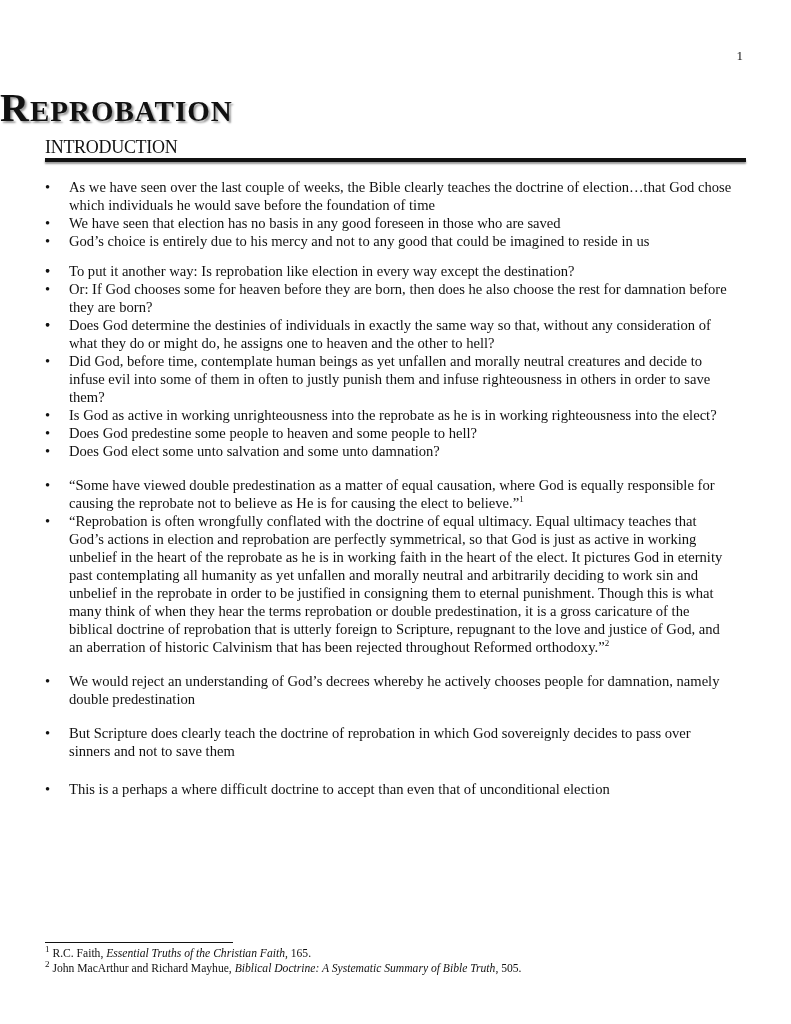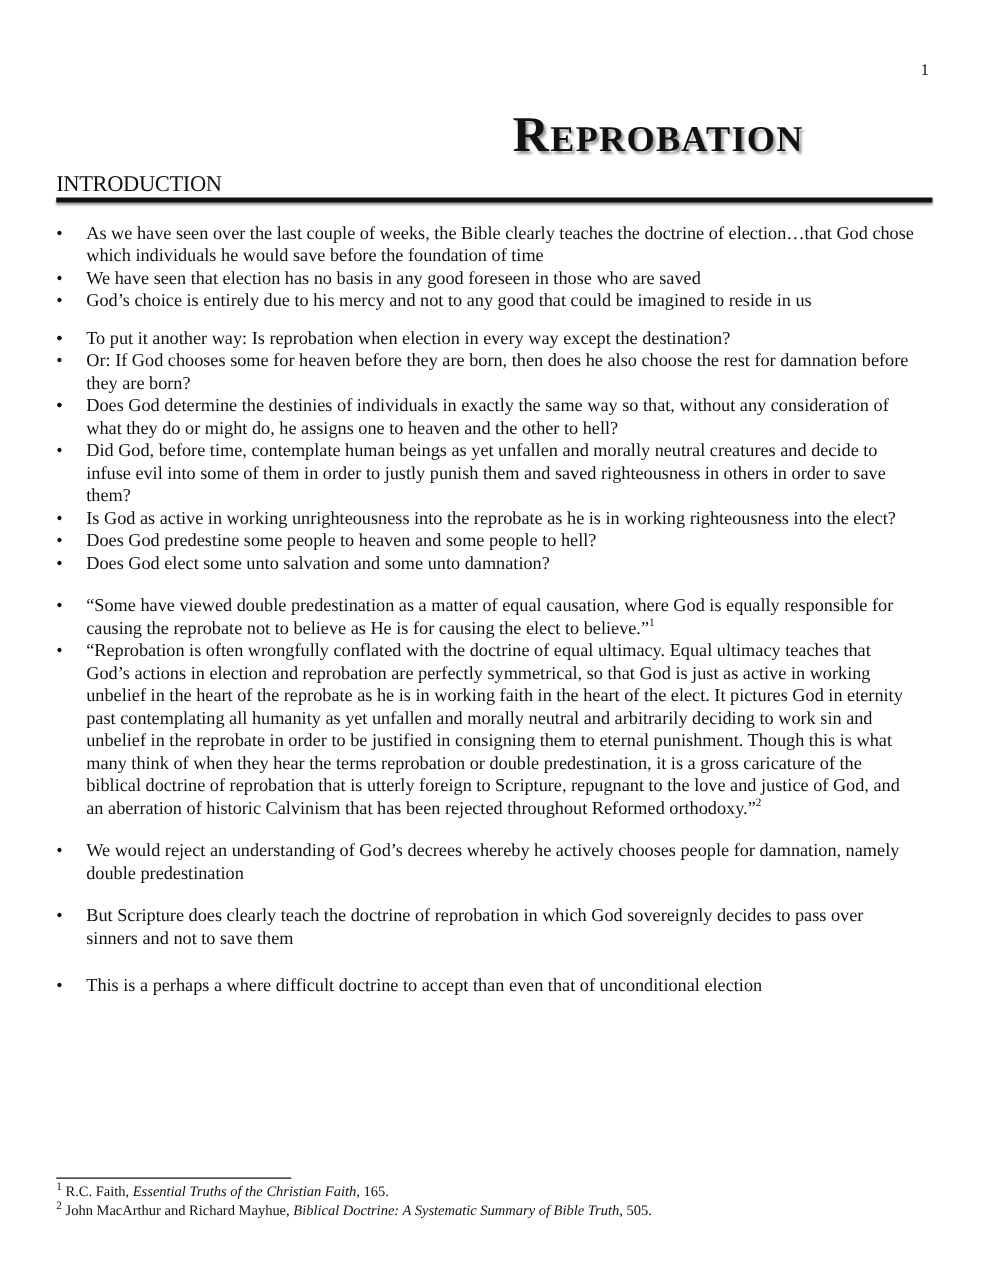--- a/index.html
+++ b/index.html
@@ -1,19 +1,19 @@
 <!DOCTYPE html>
 <html><head>
 <meta charset="utf-8">
 <style>
   html, body { margin: 0; padding: 0; background: #ffffff; }
   body { width: 791px; height: 1024px; position: relative; overflow: hidden;
          font-family: "Liberation Serif", "DejaVu Serif", serif; color: #111; }
   .page-number { position: absolute; top: 48px; right: 48px; font-size: 13px; }
-  .title { position: absolute; top: 84px; left: 0; width: 643px; text-align: right;
+  .title { position: absolute; top: 84px; left: 0; width: 643px; text-align: left;
            font-size: 36px; font-weight: bold; letter-spacing: 1px;
            text-shadow: 2px 2px 2px #9a9a9a; }
   .title .sc-big { font-size: 40px; }
   .title .sc-small { font-size: 29px; }
   .section-heading { position: absolute; top: 137px; left: 45px; font-size: 18px;
                      font-weight: normal; letter-spacing: -0.3px; }
   .heading-rule { position: absolute; top: 158px; left: 45px; width: 701px; height: 4px;
                   background: #111; box-shadow: 0 2px 2px #999; }
   .bullets { position: absolute; left: 45px; top: 178px; width: 690px; margin: 0; padding: 0;
              list-style: none; font-size: 14.6px; line-height: 18px; }
@@ -35,25 +35,25 @@
 <div class="title"><span class="sc-big">R</span><span class="sc-small">EPROBATION</span></div>
 
 <div class="section-heading">INTRODUCTION</div>
 <div class="heading-rule"></div>
 
 <ul class="bullets">
   <li><span class="dot">•</span><span>As we have seen over the last couple of weeks, the Bible clearly teaches the doctrine of election…that God chose which individuals he would save before the foundation of time</span></li>
   <li><span class="dot">•</span><span>We have seen that election has no basis in any good foreseen in those who are saved</span></li>
   <li><span class="dot">•</span><span>God’s choice is entirely due to his mercy and not to any good that could be imagined to reside in us</span></li>
   <li class="gap"><span class="dot">•</span></li>
-  <li><span class="dot">•</span><span>To put it another way: Is reprobation when election in every way except the destination?</span></li>
+  <li><span class="dot">•</span><span>To put it another way: Is reprobation like election in every way except the destination?</span></li>
   <li><span class="dot">•</span><span>Or: If God chooses some for heaven before they are born, then does he also choose the rest for damnation before they are born?</span></li>
   <li><span class="dot">•</span></li>
   <li><span class="dot">•</span><span>Does God determine the destinies of individuals in exactly the same way so that, without any consideration of what they do or might do, he assigns one to heaven and the other to hell?</span></li>
-  <li><span class="dot">•</span><span>Did God, before time, contemplate human beings as yet unfallen and morally neutral creatures and decide to infuse evil into some of them in order to justly punish them and saved righteousness in others in order to save them?</span></li>
+  <li><span class="dot">•</span><span>Did God, before time, contemplate human beings as yet unfallen and morally neutral creatures and decide to infuse evil into some of them in often to justly punish them and infuse righteousness in others in order to save them?</span></li>
   <li><span class="dot">•</span><span>Is God as active in working unrighteousness into the reprobate as he is in working righteousness into the elect?</span></li>
   <li><span class="dot">•</span><span>Does God predestine some people to heaven and some people to hell?</span></li>
   <li><span class="dot">•</span><span>Does God elect some unto salvation and some unto damnation?</span></li>
   <li class="gap2"><span class="dot">•</span><span>“Some have viewed double predestination as a matter of equal causation, where God is equally responsible for causing the reprobate not to believe as He is for causing the elect to believe.”</span><sup>1</sup></li>
   <li><span class="dot">•</span><span>“Reprobation is often wrongfully conflated with the doctrine of equal ultimacy. Equal ultimacy teaches that God’s actions in election and reprobation are perfectly symmetrical, so that God is just as active in working unbelief in the heart of the reprobate as he is in working faith in the heart of the elect. It pictures God in eternity past contemplating all humanity as yet unfallen and morally neutral and arbitrarily deciding to work sin and unbelief in the reprobate in order to be justified in consigning them to eternal punishment. Though this is what many think of when they hear the terms reprobation or double predestination, it is a gross caricature of the biblical doctrine of reprobation that is utterly foreign to Scripture, repugnant to the love and justice of God, and an aberration of historic Calvinism that has been rejected throughout Reformed orthodoxy.”</span><sup>2</sup></li>
   <li class="gap2"><span class="dot">•</span><span>We would reject an understanding of God’s decrees whereby he actively chooses people for damnation, namely double predestination</span></li>
   <li class="gap2"><span class="dot">•</span><span>But Scripture does clearly teach the doctrine of reprobation in which God sovereignly decides to pass over sinners and not to save them</span></li>
   <li class="gap3"><span class="dot">•</span><span>This is a perhaps a where difficult doctrine to accept than even that of unconditional election</span></li>
 </ul>
 

